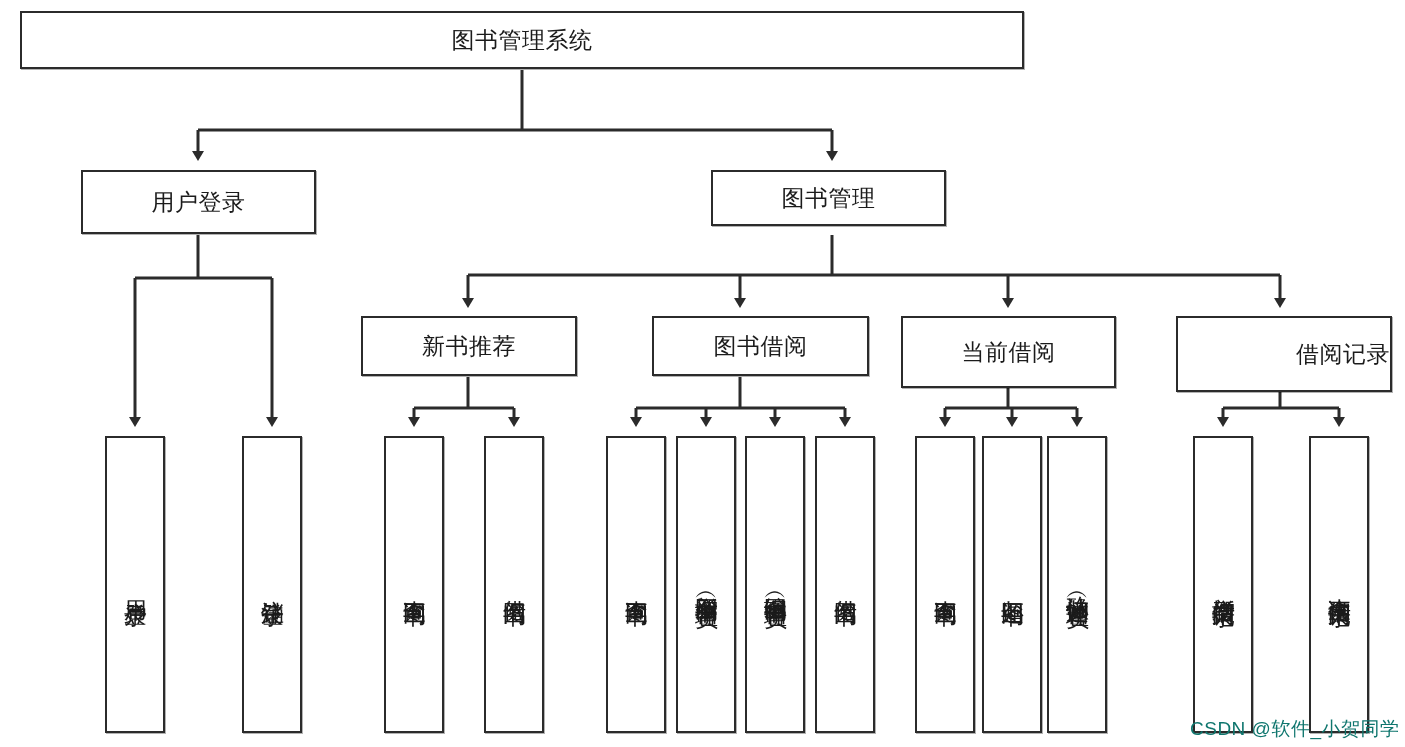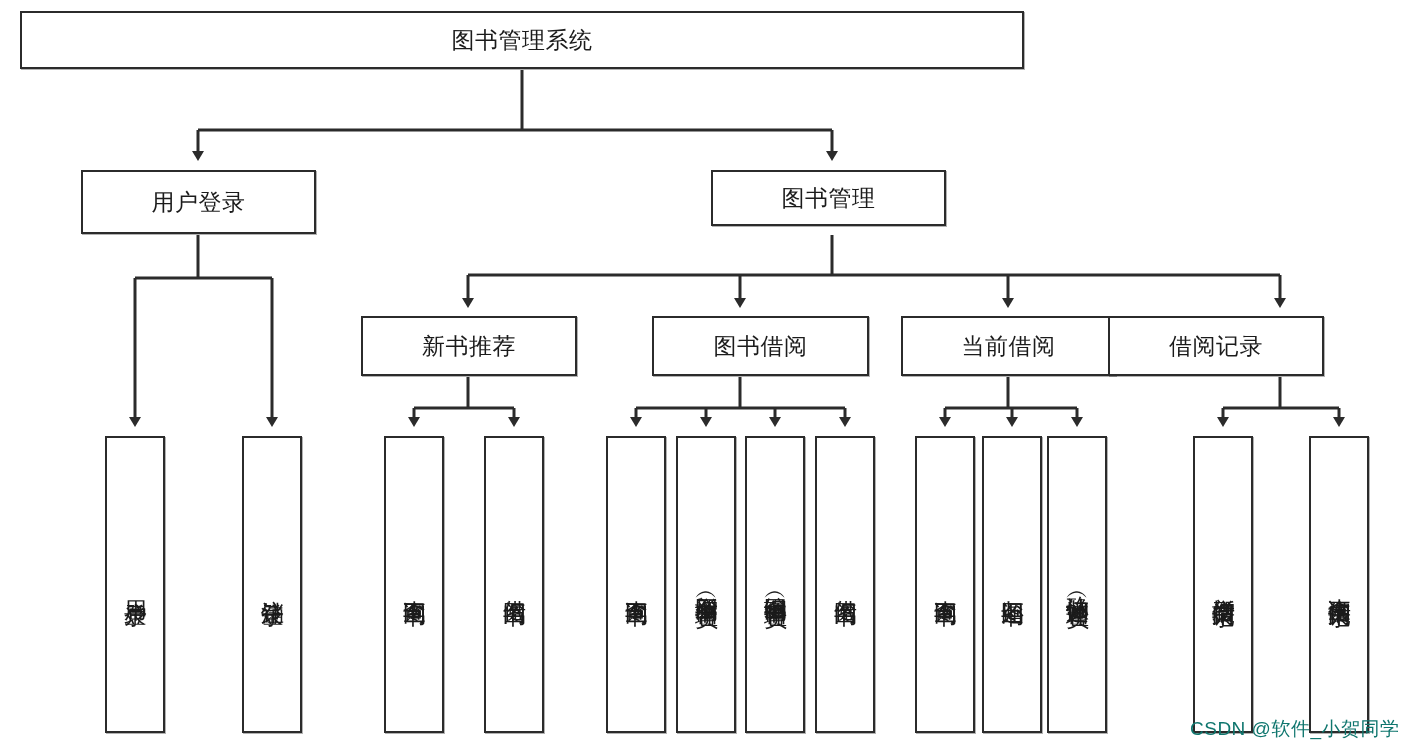--- a/index.html
+++ b/index.html
@@ -132,24 +132,24 @@
   <div class="node horiz" style="left:711px; top:170px; width:235px; height:56px;">
     <span class="label">图书管理</span>
   </div>
 
   <div class="node horiz" style="left:361px; top:316px; width:216px; height:60px;">
     <span class="label">新书推荐</span>
   </div>
   <div class="node horiz" style="left:632px; top:316px; width:217px; height:60px;margin-left:20px;">
     <span class="label">图书借阅</span>
   </div>
-  <div class="node horiz" style="left:901px; top:316px; width:215px; height:60px;">
+  <div class="node horiz" style="left:901px; top:316px; width:215px; height:72px;">
     <span class="label">当前借阅</span>
   </div>
-  <div class="node horiz" style="left:1108px; top:316px; width:216px; height:60px;">
+  <div class="node horiz" style="left:1176px; top:316px; width:216px; height:76px;justify-content:flex-end;">
     <span class="label">借阅记录</span>
   </div>
 
   <div class="node vert" style="left:105px; top:436px; width:60px; height:297px;">
     <span class="label">用户登录</span>
   </div>
   <div class="node vert" style="left:242px; top:436px; width:60px; height:297px;">
     <span class="label">注销登录</span>
   </div>
 

